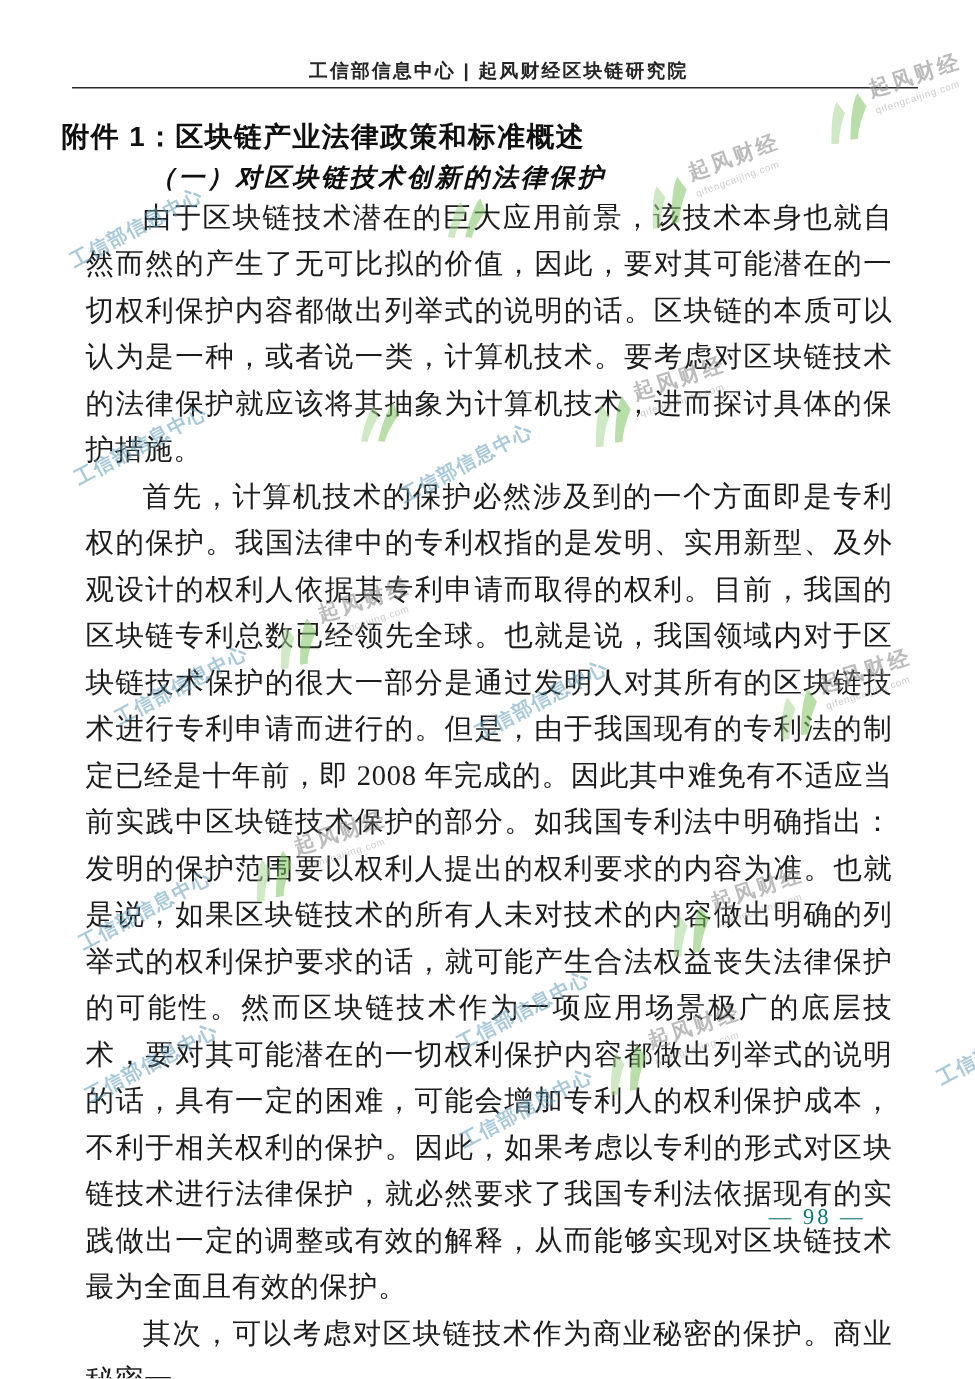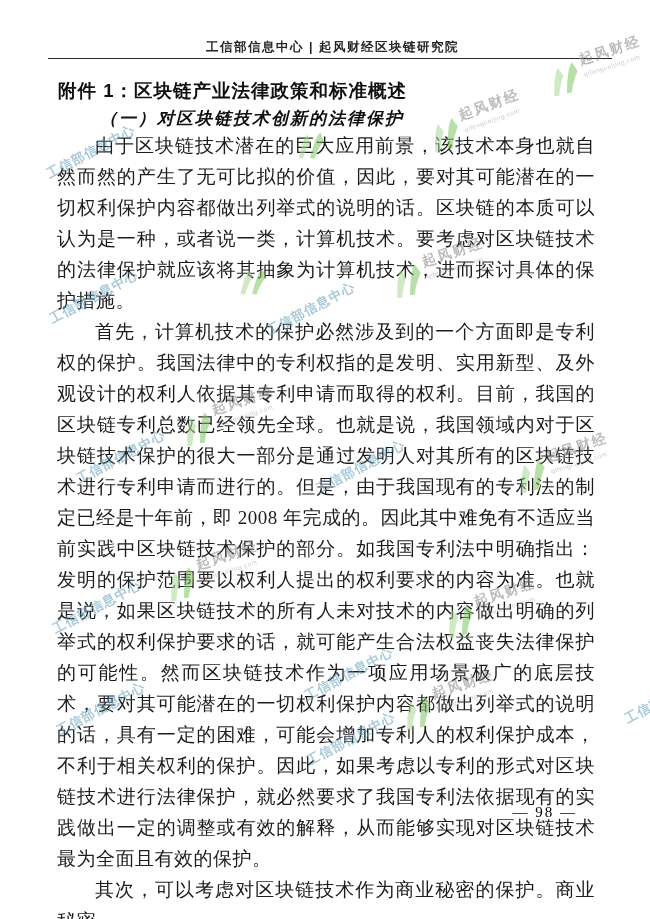--- a/index.html
+++ b/index.html
@@ -17,42 +17,42 @@
     text-align:center;
     font-family:"Liberation Sans", sans-serif;
     font-weight:bold; font-size:12.5px; color:#262626;
     letter-spacing:1.5px;
   }
   .header-rule {
     position:absolute; top:58px; left:48px; right:53px;
     border-top:1.6px solid #2b2b2b; height:0;
   }
   .doc-title {
-    position:absolute; top:78px; left:58px;
+    position:absolute; top:78px; left:41px;
     font-family:"Liberation Sans", sans-serif;
     font-weight:bold; font-size:18.5px; color:#101010;
     letter-spacing:1px;
   }
   .doc-subtitle {
     position:absolute; top:107px; left:100px;
     font-weight:bold; font-size:17px; color:#101010;
     letter-spacing:2px;
     font-style:italic;
   }
   .body-text {
     position:absolute; top:130px; left:57px; width:538px;
     font-size:19px; line-height:31px;
     text-align:justify;
   }
   .body-text p {
     margin:0; text-indent:2em; letter-spacing:0.5px;
   }
   .page-number {
     position:absolute; top:804px; right:88px;
-    font-size:15px; color:#000000; letter-spacing:2px;
+    font-size:15px; color:#0f766e; letter-spacing:2px;
   }
   .watermark-layer {
     position:absolute; inset:0;
     pointer-events:none;
   }
   .wm { position:absolute; white-space:nowrap; }
   .wm-ministry {
     font-family:"Liberation Sans", sans-serif;
     font-size:13px; font-weight:bold;
     letter-spacing:1px;

